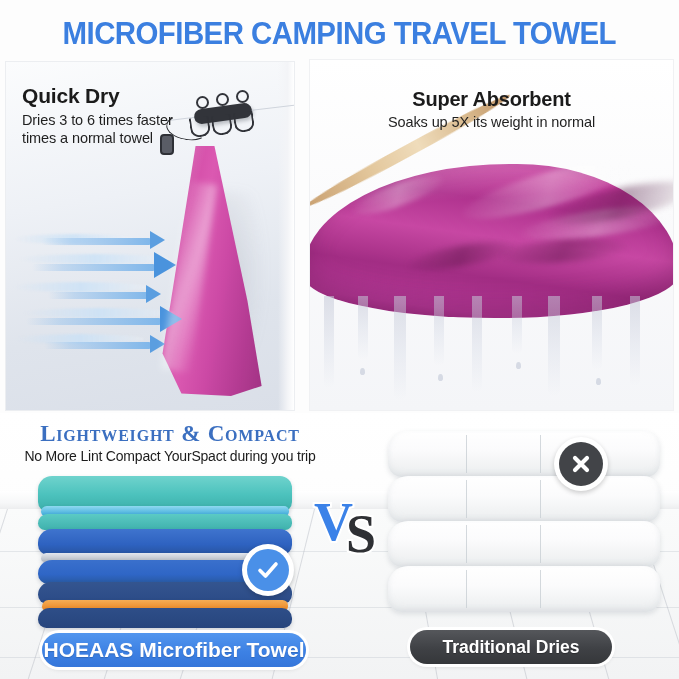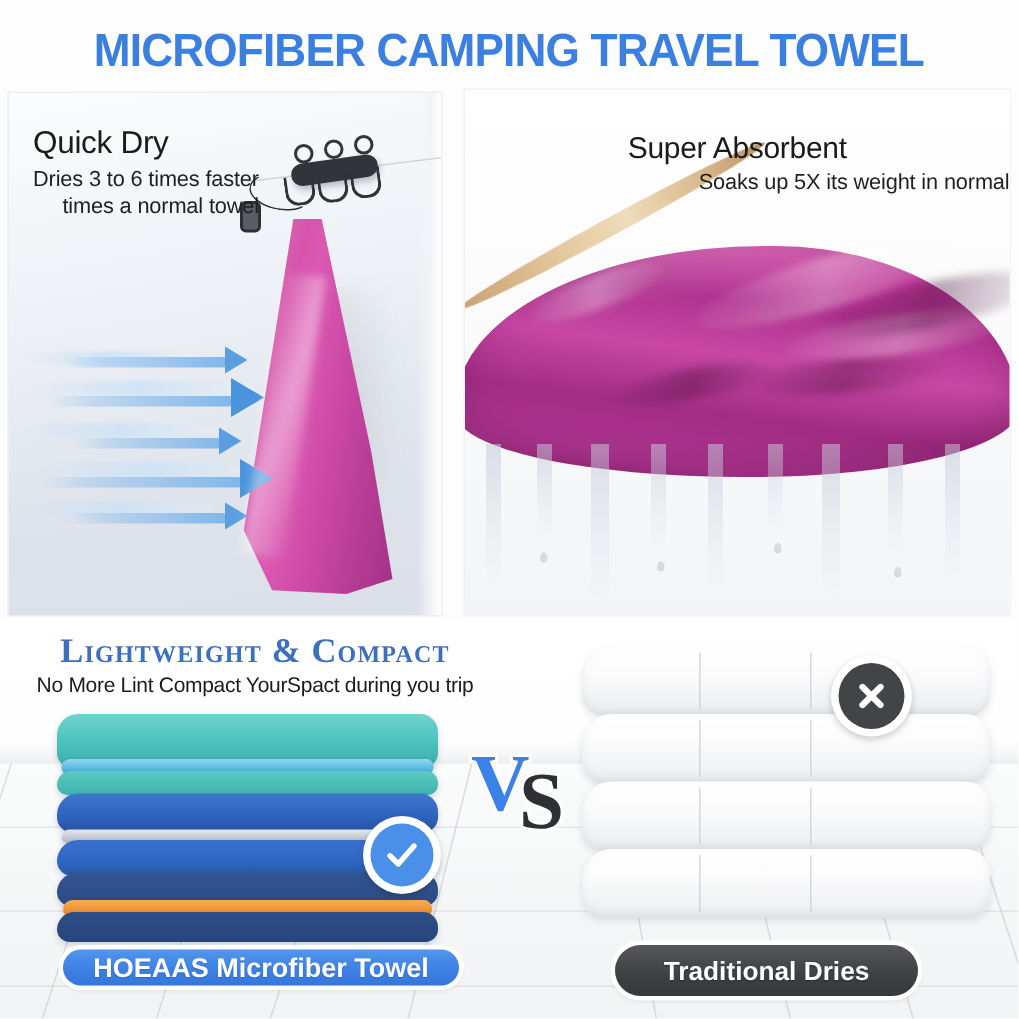--- a/index.html
+++ b/index.html
@@ -36,27 +36,26 @@
     left:6px;top:2px;width:288px;height:348px;
     background:linear-gradient(170deg,#fbfcfd 0%,#eef1f6 38%,#dfe4ec 72%,#dadfe8 100%);
     box-shadow:0 0 0 1px #eceef1;
   }
   .panel-left:after{
     content:"";position:absolute;right:0;top:0;width:16px;height:100%;
     background:linear-gradient(90deg,rgba(230,233,238,0) 0%,#f3f4f7 60%,#ffffff 100%);
   }
   .headline-wrap{position:absolute;left:16px;top:22px;z-index:6;}
   .h-main{
-    font-size:21px;font-weight:400;color:#1b1b1b;line-height:1.12;
+    font-size:21px;font-weight:700;color:#1b1b1b;line-height:1.12;
     letter-spacing:-0.2px;
   }
   .h-sub{
     font-size:14.5px;color:#1f1f1f;line-height:1.28;margin-top:3px;
     letter-spacing:-0.1px;
-    text-align:right;
   }
 
   
   .hook-rack{position:absolute;left:168px;top:22px;width:110px;height:70px;z-index:5;}
   .wall-line{
     position:absolute;left:-10px;top:28px;width:140px;height:1px;
     background:#cfd4dc;transform:rotate(-7deg);
   }
   .rack-plate{
     position:absolute;left:20px;top:22px;width:58px;height:15px;
@@ -269,21 +268,21 @@
   .vs-v{left:2px;top:0;color:#3b82e8;}
   .vs-s{left:34px;top:12px;color:#2e3034;}
 
   
   .badge{
     position:absolute;display:flex;align-items:center;justify-content:center;
     border-radius:22px;color:#ffffff;font-weight:700;white-space:nowrap;
     z-index:11;
   }
   .badge-blue{
-    left:42px;top:633px;width:264px;height:24px;font-size:18px;
+    left:42px;top:633px;width:264px;height:34px;font-size:21px;
     background:linear-gradient(180deg,#5296ee 0%,#3d81e4 55%,#3576da 100%);
     box-shadow:0 0 0 3px #ffffff, 0 2px 5px rgba(0,0,0,.16);
     text-shadow:0 1px 1px rgba(0,0,0,.18);
   }
   .badge-dark{
     left:410px;top:630px;width:202px;height:34px;font-size:17.5px;
     background:linear-gradient(180deg,#55575b 0%,#3f4145 55%,#35373a 100%);
     box-shadow:0 0 0 3px #ffffff, 0 2px 5px rgba(0,0,0,.18);
     text-shadow:0 1px 1px rgba(0,0,0,.3);
   }

